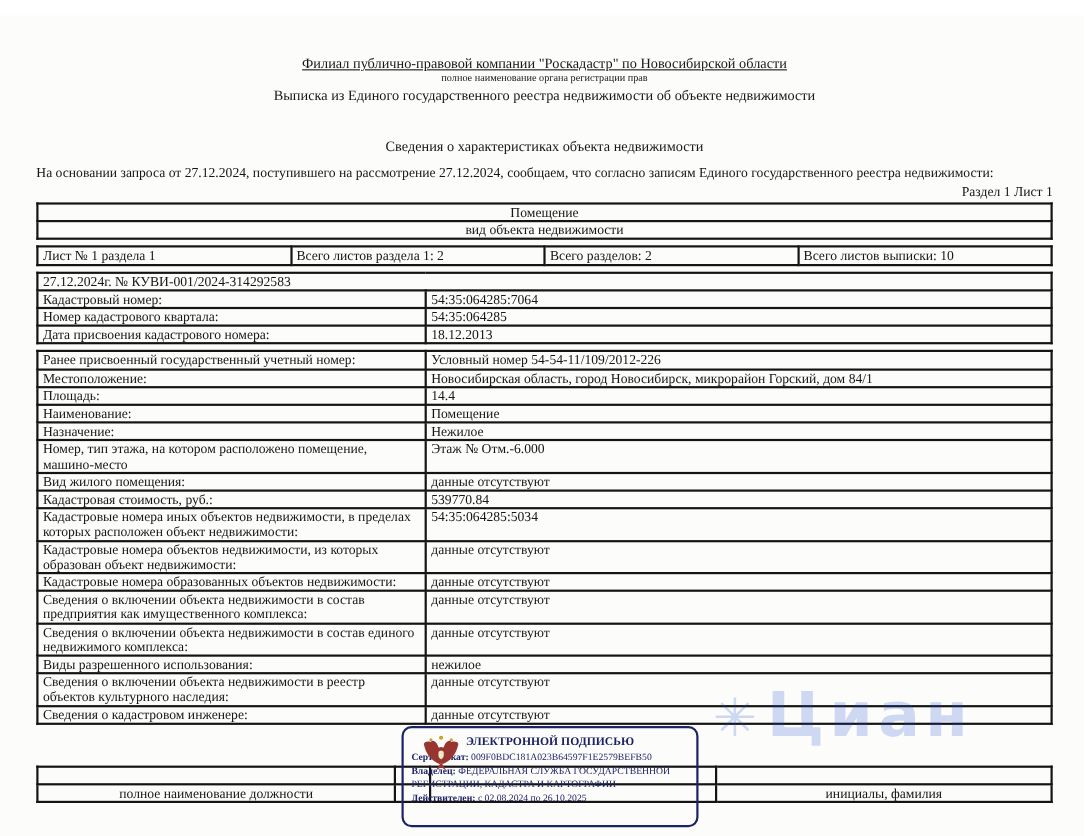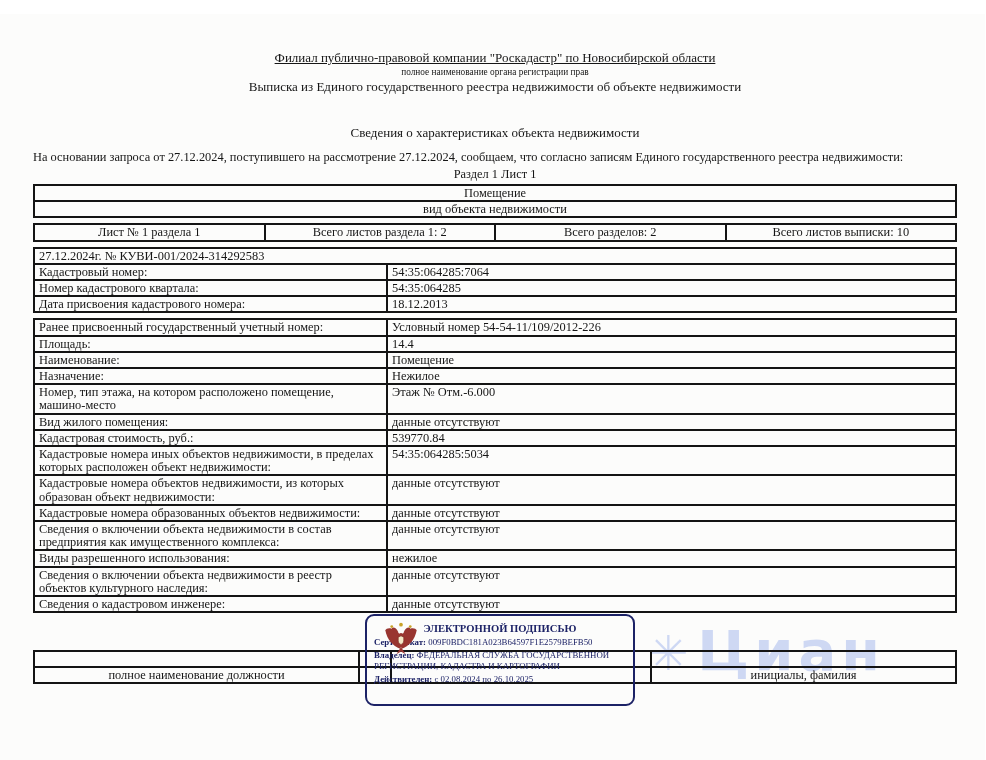--- a/index.html
+++ b/index.html
@@ -5,26 +5,26 @@
   html,body{margin:0;padding:0;background:#ffffff;}
   .page{position:relative;width:985px;height:760px;box-sizing:border-box;
         padding:36px 28px 0 33px;background:#fcfcfb;overflow:hidden;
         font-family:"Liberation Serif","DejaVu Serif",serif;color:#161616;font-size:12.4px;margin-top:14px;}
   .center{text-align:center;}
   .org{font-size:13px;text-decoration:underline;}
   .cap{font-size:9.3px;margin-top:1px;}
   .doctitle{font-size:13px;margin-top:2px;}
   .sect{font-size:13px;margin-top:30px;}
   .req{margin-top:9px;}
-  .sheet{text-align:center;margin-top:2px;}
+  .sheet{text-align:right;margin-top:2px;}
   table.t{border-collapse:collapse;width:100%;table-layout:fixed;}
   table.t td{border:2px solid #141414;padding:1px 4px 0 4px;line-height:13.2px;
              vertical-align:top;overflow:hidden;}
   .t1{margin-top:2px;} .t1 td{text-align:center;}
-  .t2{margin-top:5px;} .t2 td{text-align:center;padding-top:2px;padding-bottom:2px;}
+  .t2{margin-top:5px;} .t2 td{padding-top:2px;padding-bottom:2px;}
   .t3{margin-top:5px;}
   .t4{margin-top:5px;}
   col.c1{width:353px;}
   .fwrap{position:relative;margin-top:37px;}
   .tf td{height:13px;line-height:13px;}
   .tf .lblrow td{text-align:center;}
   .stamp{position:absolute;left:332px;top:-36px;width:270px;height:92px;box-sizing:border-box;
          border:2.5px solid #1c2266;border-radius:9px;color:#1c2266;background:transparent;}
   .eagle{position:absolute;left:15px;top:5px;width:38px;height:37px;}
   .st-title{text-align:center;margin-top:6px;font-weight:bold;font-size:10.6px;line-height:13px;}
@@ -96,20 +96,24 @@
     <colgroup>
         <col class="c1">
         <col>
       </colgroup>
     <tbody id="detBody">
         <tr>
           <td>Ранее присвоенный государственный учетный номер:</td>
           <td>Условный номер 54-54-11/109/2012-226</td>
         </tr>
         <tr>
+          <td>Местоположение:</td>
+          <td>Новосибирская область, город Новосибирск, микрорайон Горский, дом 84/1</td>
+        </tr>
+        <tr>
           <td>Площадь:</td>
           <td>14.4</td>
         </tr>
         <tr>
           <td>Наименование:</td>
           <td>Помещение</td>
         </tr>
         <tr>
           <td>Назначение:</td>
           <td>Нежилое</td>
@@ -133,20 +137,24 @@
         <tr>
           <td>Кадастровые номера объектов недвижимости, из которых образован объект недвижимости:</td>
           <td>данные отсутствуют</td>
         </tr>
         <tr>
           <td>Кадастровые номера образованных объектов недвижимости:</td>
           <td>данные отсутствуют</td>
         </tr>
         <tr>
           <td>Сведения о включении объекта недвижимости в состав предприятия как имущественного комплекса:</td>
+          <td>данные отсутствуют</td>
+        </tr>
+        <tr>
+          <td>Сведения о включении объекта недвижимости в состав единого недвижимого комплекса:</td>
           <td>данные отсутствуют</td>
         </tr>
         <tr>
           <td>Виды разрешенного использования:</td>
           <td>нежилое</td>
         </tr>
         <tr>
           <td>Сведения о включении объекта недвижимости в реестр объектов культурного наследия:</td>
           <td>данные отсутствуют</td>
         </tr>

